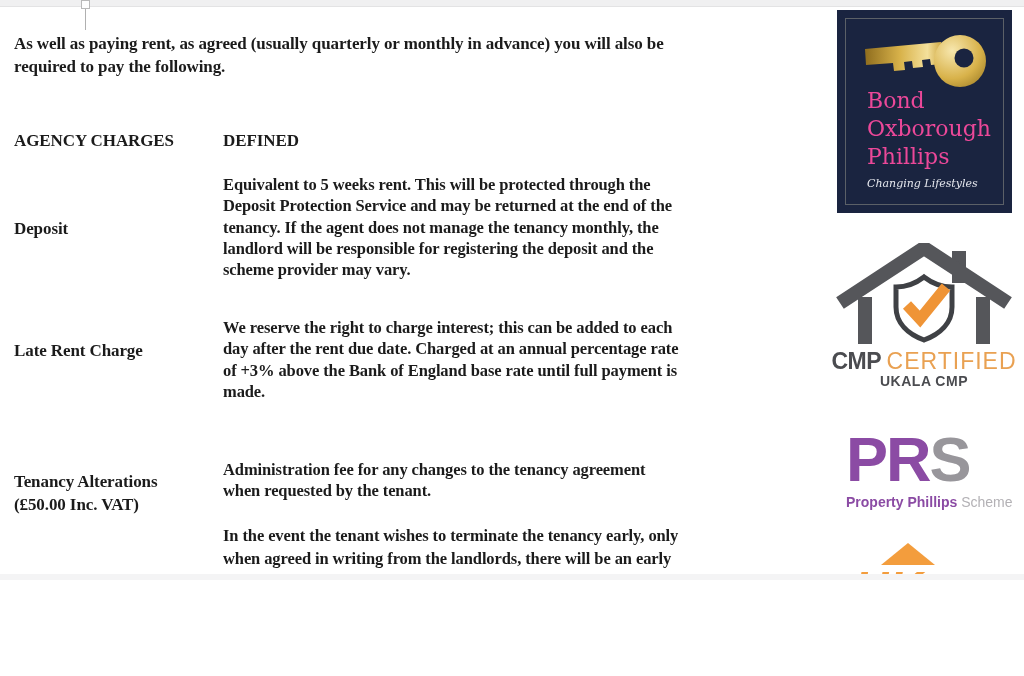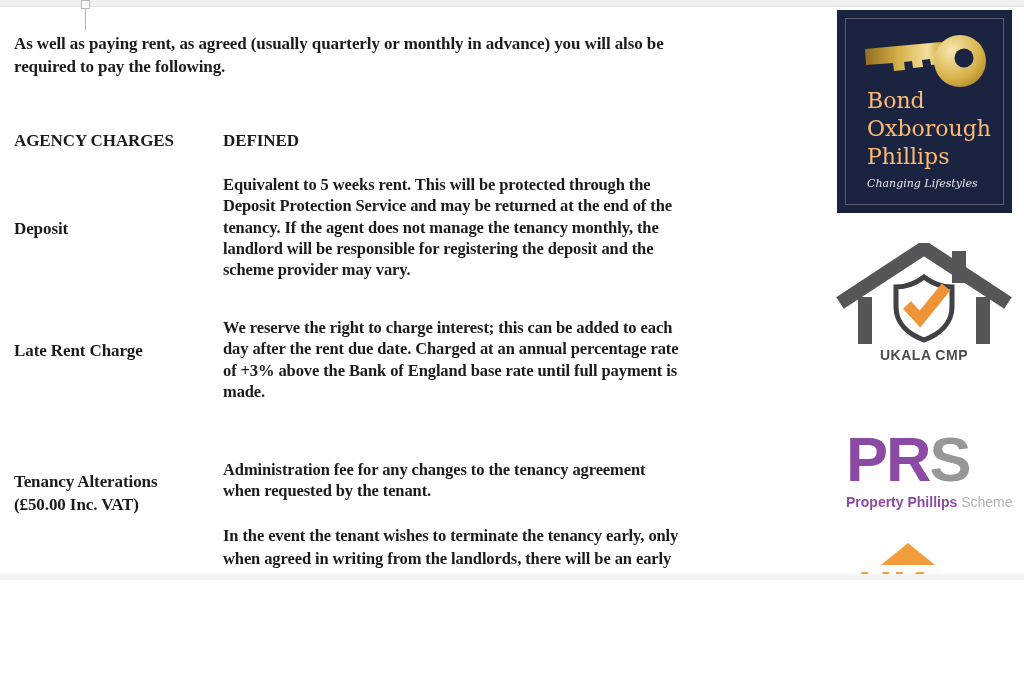--- a/index.html
+++ b/index.html
@@ -30,21 +30,21 @@
   .def-1 { top:317px; } .lab-1 { top:339px; }
   .def-2 { top:459px; } .lab-2 { top:470px; }
   .def-3 { top:524px; line-height:23px; } .lab-3 { top:554px; }
 
   
   .bond-logo { position:absolute; left:837px; top:10px; width:175px; height:203px; background:#1a2440; }
   .bond-border { position:absolute; left:8px; top:8px; right:8px; bottom:8px;
     border:1px solid rgba(170,170,150,0.45); }
   .bond-key { position:absolute; left:24px; top:24px; width:130px; height:56px; }
   .bond-name { position:absolute; left:30px; top:77px; font-family:"DejaVu Serif", serif;
-    font-weight:normal; font-size:22px; line-height:28px; color:#fdba74; white-space:pre-line; }
+    font-weight:normal; font-size:22px; line-height:28px; color:#ec4899; white-space:pre-line; }
   .bond-tagline { position:absolute; left:30px; top:167px; font-family:"DejaVu Serif", serif;
     font-style:italic; font-size:11px; color:#e6e8ee; }
 
   
   .cmp-logo { position:absolute; left:828px; top:243px; width:192px; height:155px; text-align:center; }
   .cmp-house { display:block; margin:0 auto; width:184px; height:104px; }
   .cmp-title { margin-top:2px; font-family:"Liberation Sans", sans-serif; font-size:23px; line-height:24px; white-space:nowrap; }
   .cmp-title .t1 { font-weight:bold; color:#4b4c50; letter-spacing:-0.5px; }
   .cmp-title .t2 { font-weight:normal; color:#e9a152; letter-spacing:1px; }
   .cmp-sub { font-family:"Liberation Sans", sans-serif; font-weight:bold; font-size:14px;
@@ -140,20 +140,21 @@
 
   <div class="cmp-logo">
     <svg class="cmp-house" viewBox="0 0 184 104">
       <rect x="120" y="8" width="14" height="32" fill="#55565a"></rect>
       <path d="M8,60 L92,5 L176,60" fill="none" stroke="#55565a" stroke-width="14" stroke-linejoin="miter"></path>
       <line x1="33" y1="54" x2="33" y2="101" stroke="#55565a" stroke-width="14"></line>
       <line x1="151" y1="54" x2="151" y2="101" stroke="#55565a" stroke-width="14"></line>
       <path d="M92,34 C83,41 72,44 64,44 L64,64 C64,80 76,91 92,97 C108,91 120,80 120,64 L120,44 C112,44 101,41 92,34 Z" fill="#ffffff" stroke="#3f4145" stroke-width="5"></path>
       <path d="M75,62 L88,76 L114,44" fill="none" stroke="#ef9436" stroke-width="11"></path>
     </svg>
+    <div class="cmp-title"><span class="t1">CMP </span><span class="t2">CERTIFIED</span></div>
     <div class="cmp-sub">UKALA CMP</div>
   </div>
 
   <div class="prs-logo">
     <div class="prs-big"><span class="pr">PR</span><span class="s">S</span></div>
     <div class="prs-sub"><span class="p1">Property Phillips</span><span class="p2"> Scheme</span></div>
   </div>
 
   <div class="ukala-logo">
     <div class="ukala-roof"></div>

